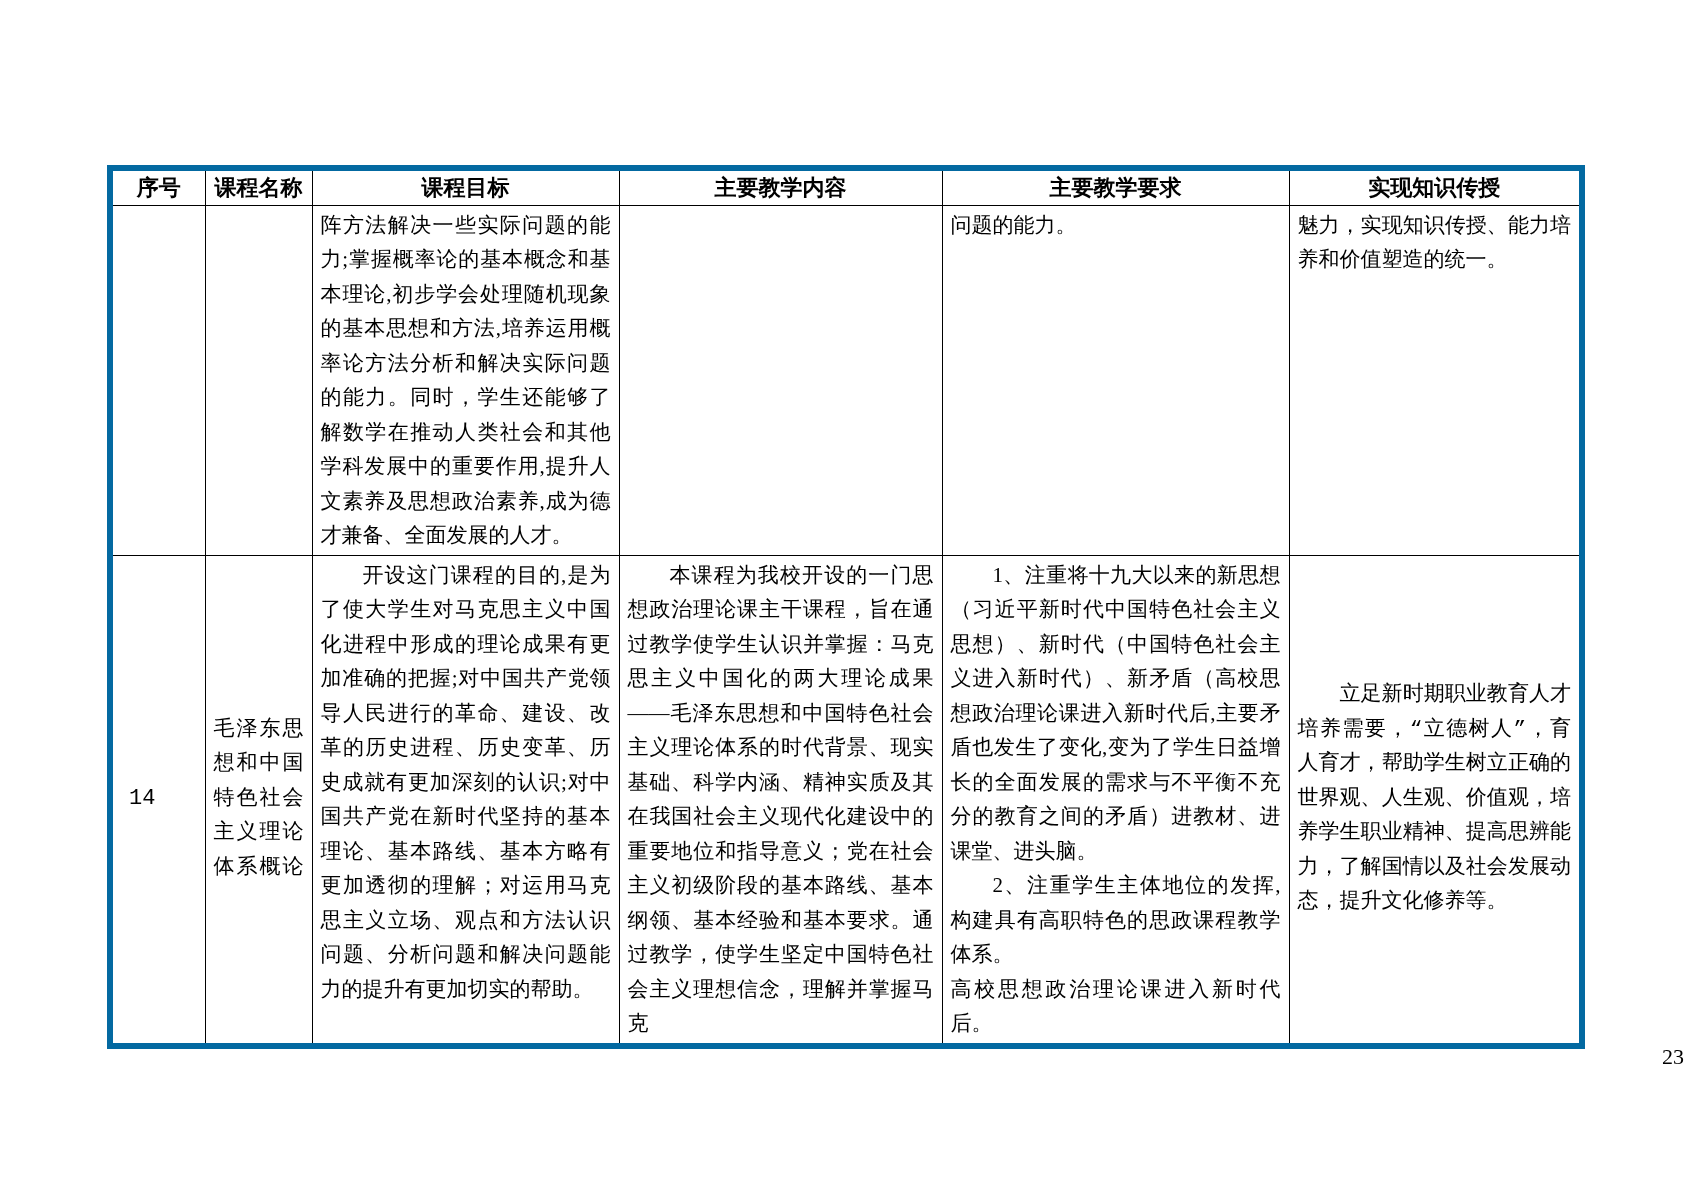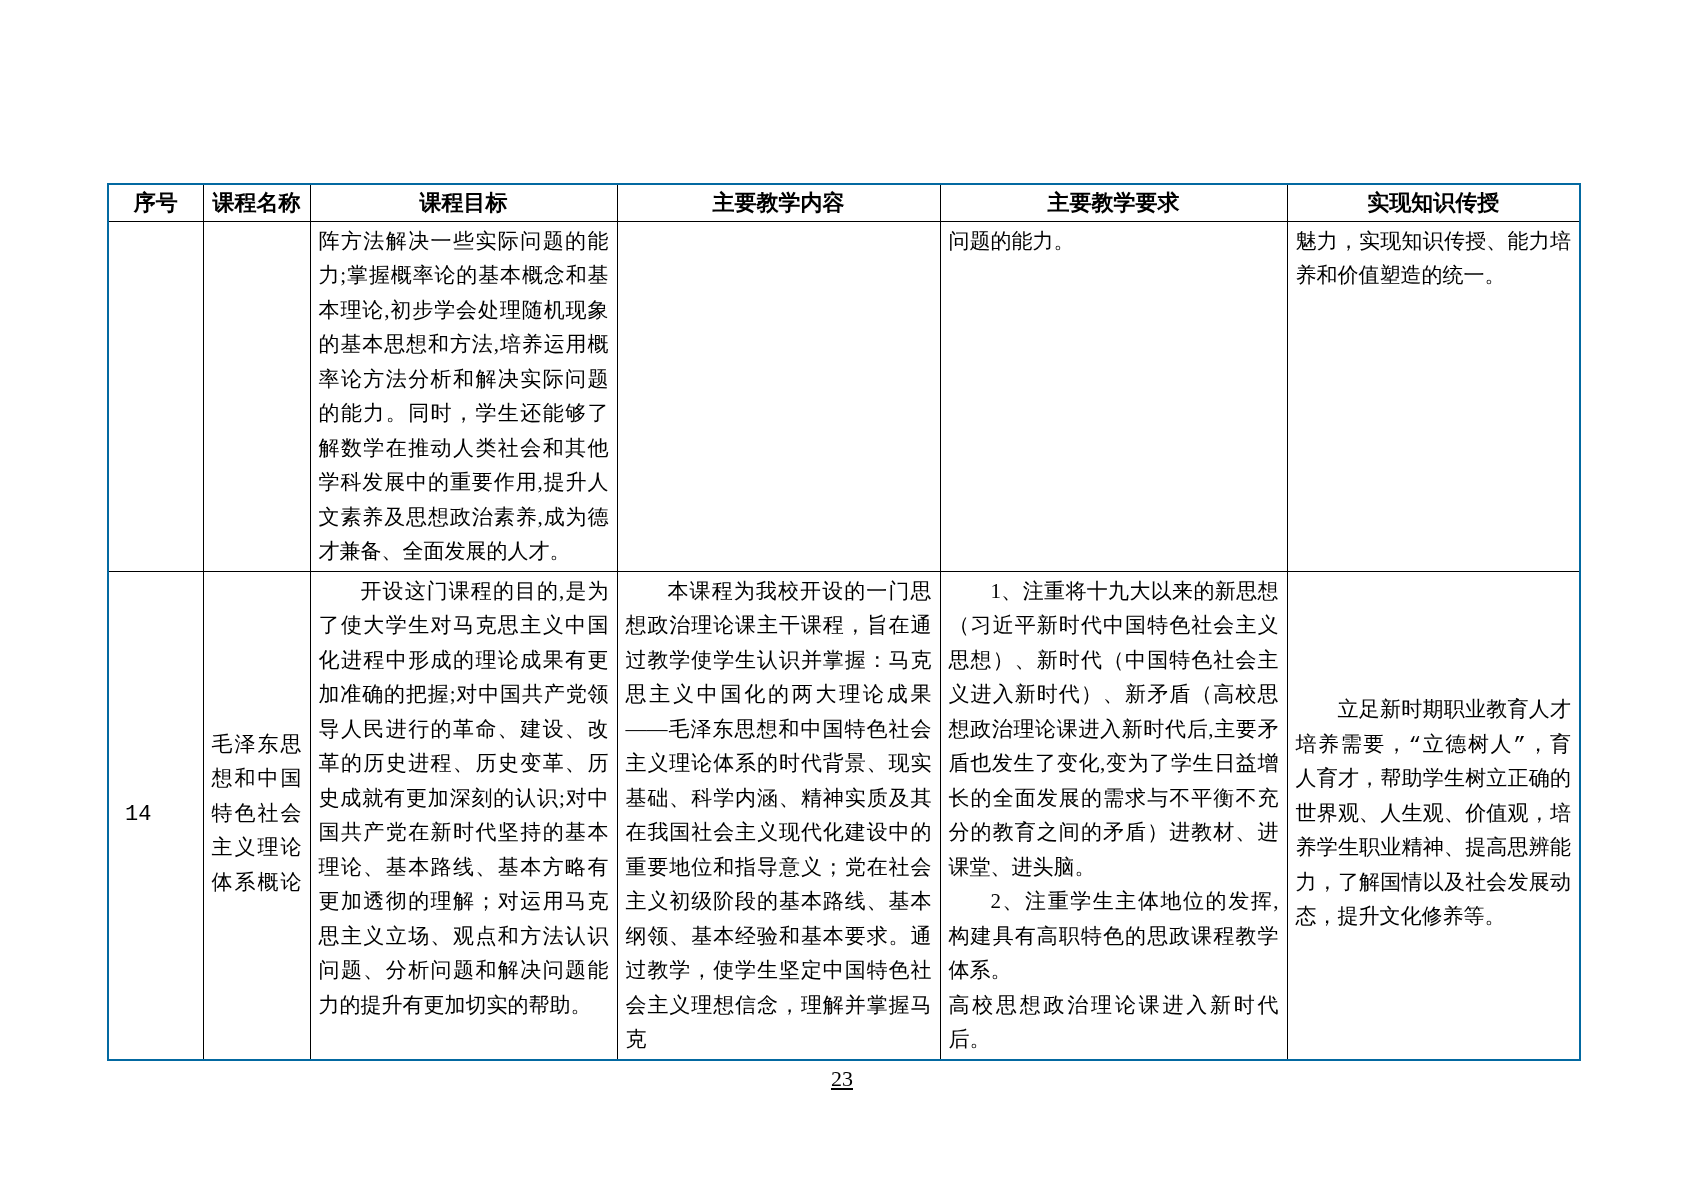--- a/index.html
+++ b/index.html
@@ -5,25 +5,25 @@
   html,body { margin:0; padding:0; background:#fff; }
   .page {
     position:relative;
     width:1684px; height:1191px;
     background:#ffffff;
     color:#000;
     font-family:"Liberation Serif","DejaVu Serif",serif;
     overflow:hidden;
   }
   table.course-table {
-    position:absolute; left:107px; top:183px;
+    position:absolute; left:107px; top:165px;
     width:1468px;
     border-collapse:collapse;
     table-layout:fixed;
-    border:2px solid #0369a1;
+    border:6px solid #0369a1;
   }
   th, td { border:1px solid #000; overflow:hidden; }
   thead tr { height:37px; }
   th {
     font-size:22px; font-weight:bold;
     text-align:center; vertical-align:middle;
     padding:0 2px;
   }
   td {
     font-size:21px;
@@ -33,25 +33,24 @@
   tr.row-cont { height:341px; }
   tr.row-main { height:443px; }
   .top { vertical-align:top;margin-left:45px; }
   .mid { vertical-align:middle;font-family:Liberation Mono, monospace; }
   p { margin:0; text-align:justify; }
   .indent { text-indent:2em; }
   .seq-cell { font-size:22px;padding-left:16px; }
   .seq-cell p { text-align:left; }
   .name-cell p { text-align:justify; text-align-last:justify; }
   .page-number {
-    position:absolute; top:1066px; left:0;
+    position:absolute; top:1044px; left:0;
     width:100%;
-    text-align:center;
+    text-align:right;
     font-size:22px;
-    text-decoration:underline;
   }
 </style>
 </head>
 <body>
 
 <div class="page">
 
   <table class="course-table">
     <colgroup>
       <col style="width:95px">

